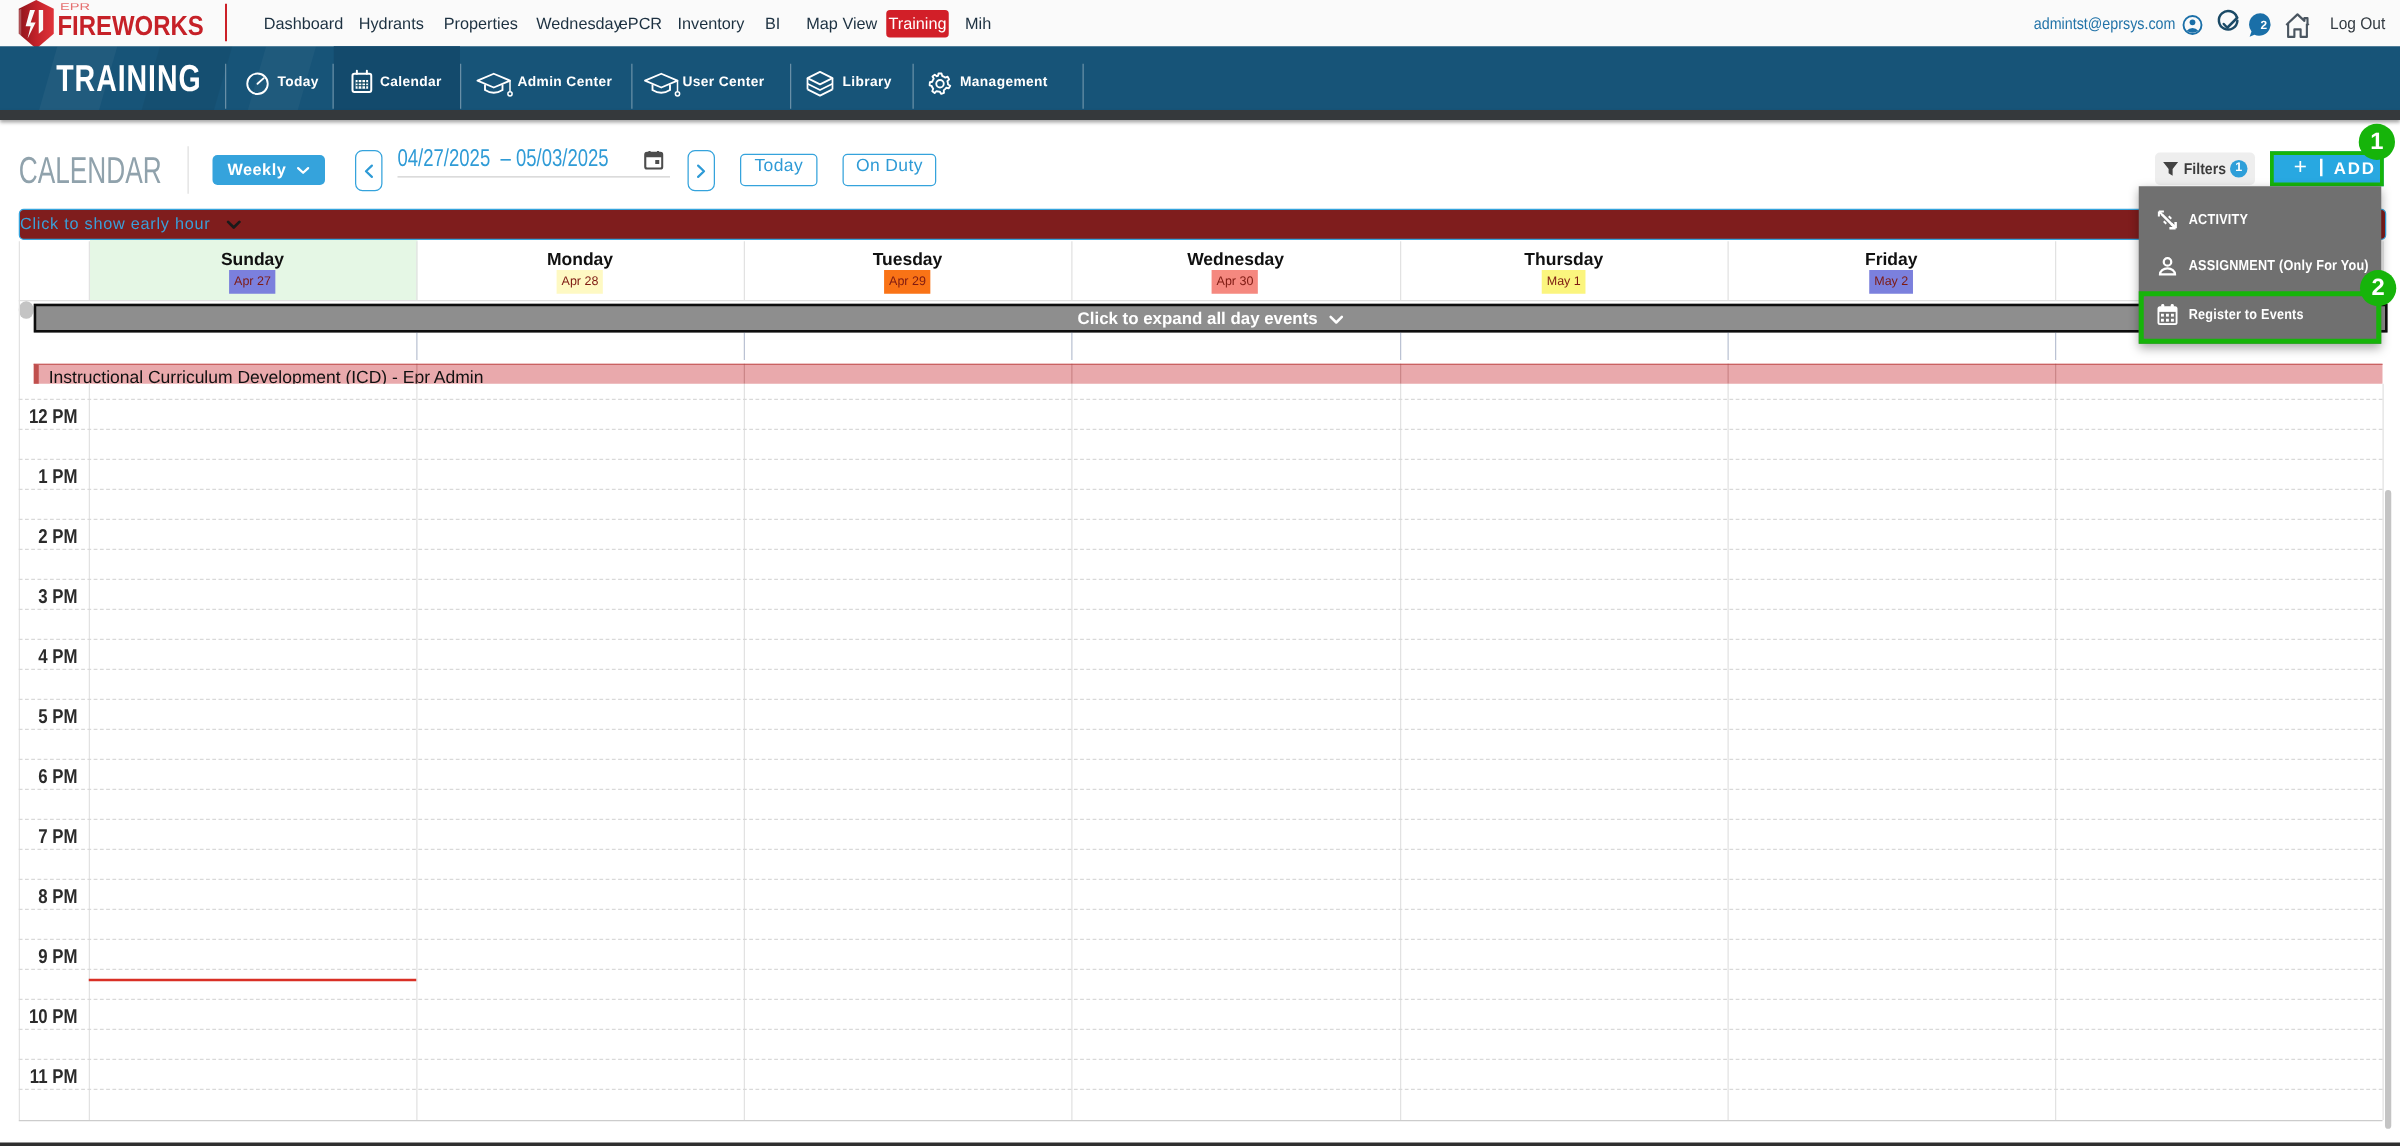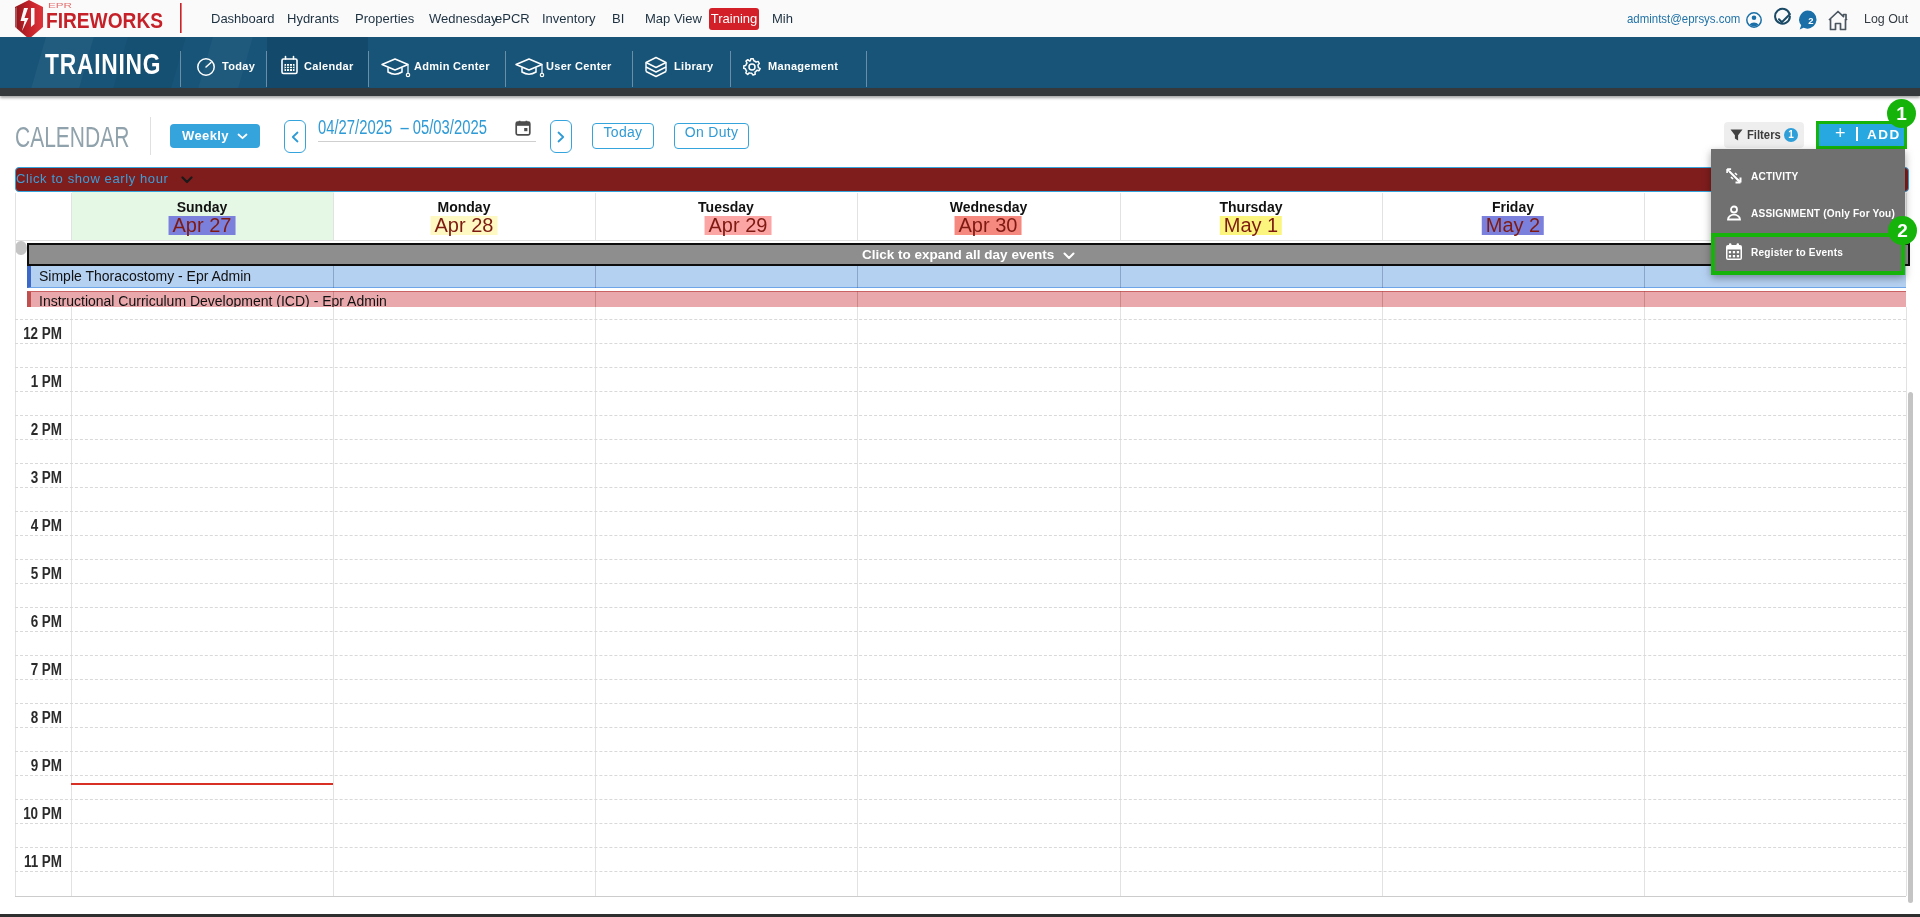--- a/index.html
+++ b/index.html
@@ -29,21 +29,21 @@
   #dateline { left:318px; top:141px; width:218px; height:1px; background:#cfcfcf; }
   .obtn { position:absolute; top:123px; height:26px; border:1.5px solid #35a3dc; border-radius:4px; background:#fff; color:#2f9bd6; font-size:14px; letter-spacing:0.3px; text-align:center; }
   
   #filters-btn { left:1724px; top:122px; width:80px; height:26px; background:#eeeeee; border-radius:4px; }
   #add-wrap { left:1816px; top:121px; width:91px; height:28px; border:3.5px solid #16b40a; background:#28a8e1; }
   .gcircle { position:absolute; width:29px; height:29px; border-radius:50%; background:#16b40a; color:#fff; font-size:19px; font-weight:bold; text-align:center; line-height:29px; z-index:60; }
   
   #earlybar { left:15px; top:167px; width:1894px; height:25px; border:1.5px solid #35a3dc; border-radius:4px; background:#7f1d1d; color:#3b9fd8; font-size:13px; letter-spacing:0.6px; text-align:left; line-height:22px; }
   
   .dayname { position:absolute; top:198.5px; width:262px; text-align:center; font-size:14px; font-weight:bold; color:#111; }
-  .daybadge { position:absolute; top:216px; height:19px; font-size:20px; color:#7e1a12; line-height:19px; padding:0 4px; white-space:nowrap; }
+  .daybadge { position:absolute; top:216px; height:19px; font-size:10px; color:#7e1a12; line-height:19px; padding:0 4px; white-space:nowrap; }
   
   #expandbar { left:27px; top:242.5px; width:1883px; height:23px; background:#8e8e8e; border:2px solid #0d0d0d; color:#fff; font-size:13.5px; font-weight:bold; text-align:center; line-height:19px; }
   #handle { left:15px; top:241px; width:11.5px; height:14px; border-radius:50%; background:#c4c4c4; }
   #evblue { left:27px; top:266px; width:1879px; height:21.5px; background:#b5d1f2; border-bottom:1.5px solid #6ea4e8; border-left:4px solid #3c69c8; font-size:14px; color:#111; line-height:20px; padding-left:8px; }
   #evpink { left:27px; top:291px; width:1879px; height:15.5px; background:#e9a9ac; border-left:4px solid #c0504e; border-top:1.5px solid #c96262; font-size:14px; color:#111; line-height:19px; padding-left:8px; overflow:hidden; }
   .colline-ev { position:absolute; width:1px; background:rgba(60,80,130,0.35); }
   
   .vline { position:absolute; width:1px; background:#e2e2e2; }
   .hdash { position:absolute; left:15px; width:1891px; height:0; border-top:1px dashed #d9d9d9; }
   .hlabel { position:absolute; left:0px; width:62px; text-align:right; font-size:16px; font-weight:bold; color:#2b2b2b; line-height:16px; transform:scaleX(0.84); transform-origin:100% 50%; }
@@ -212,39 +212,38 @@
       </svg>
   </div>
 
   <div class="abs" style="left:72px; top:192px; width:262px; height:48px; background:#e5f7e5;"></div>
   <div class="abs" id="dayheaders">
     <div class="dayname" style="left:71px; width:262px;">Sunday</div>
     <div class="daybadge" style="left:202px; transform:translateX(-50%); background:#7b80dd;">Apr 27</div>
     <div class="dayname" style="left:333px; width:262px;">Monday</div>
     <div class="daybadge" style="left:464px; transform:translateX(-50%); background:#fef9c3;">Apr 28</div>
     <div class="dayname" style="left:595px; width:262px;">Tuesday</div>
-    <div class="daybadge" style="left:726px; transform:translateX(-50%); background:#fca5a5;margin-left:12px;">Apr 29</div>
+    <div class="daybadge" style="left:726px; transform:translateX(-50%); background:#f97316;">Apr 29</div>
     <div class="dayname" style="left:857px; width:263px;">Wednesday</div>
     <div class="daybadge" style="left:988px; transform:translateX(-50%); background:#f5887f;">Apr 30</div>
     <div class="dayname" style="left:1120px; width:262px;">Thursday</div>
     <div class="daybadge" style="left:1251px; transform:translateX(-50%); background:#fbf57e;">May 1</div>
     <div class="dayname" style="left:1382px; width:262px;">Friday</div>
     <div class="daybadge" style="left:1513px; transform:translateX(-50%); background:#7b80dd;">May 2</div>
     <div class="dayname" style="left:1644px; width:262px;">Saturday</div>
     <div class="daybadge" style="left:1775px; transform:translateX(-50%); background:#7b80dd;">May 3</div>
   </div>
   <div class="abs" style="left:15px; top:240px; width:1895px; height:1px; background:#e0e0e0;"></div>
 
   <div class="abs" id="handle"></div>
   <div class="abs" id="expandbar">Click to expand all day events
     <svg width="12" height="8" viewBox="0 0 12 8" style="margin-left:5px; vertical-align:-1px;">
         <path d="M1.5 1.5 L6 6 L10.5 1.5" fill="none" stroke="#fff" stroke-width="2" stroke-linecap="round" stroke-linejoin="round"></path>
       </svg>
   </div>
-  <div class="abs" id="evblue">Simple Thoracostomy - Epr Admin</div>
   <div class="abs" id="evpink">Instructional Curriculum Development (ICD) - Epr Admin</div>
 
   <div class="abs" id="grid">
     <div class="vline" style="left:15px; top:193px; height:47px;"></div>
     <div class="vline" style="left:15px; top:307px; height:589px;"></div>
     <div class="vline" style="left:71px; top:193px; height:47px;"></div>
     <div class="vline" style="left:71px; top:307px; height:589px;"></div>
     <div class="vline" style="left:333px; top:193px; height:47px;"></div>
     <div class="vline" style="left:333px; top:307px; height:589px;"></div>
     <div class="vline" style="left:595px; top:193px; height:47px;"></div>

